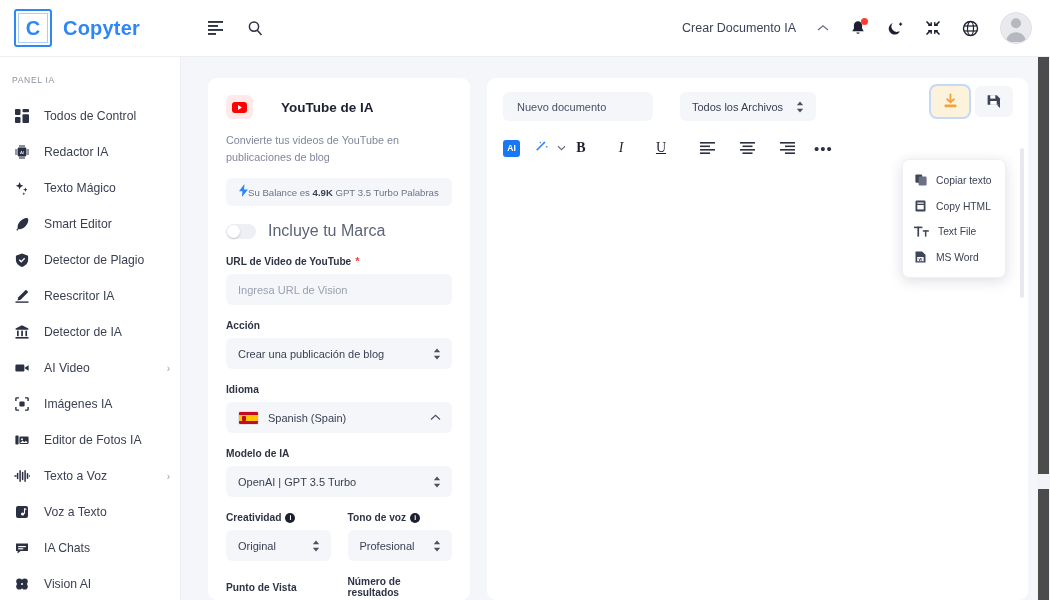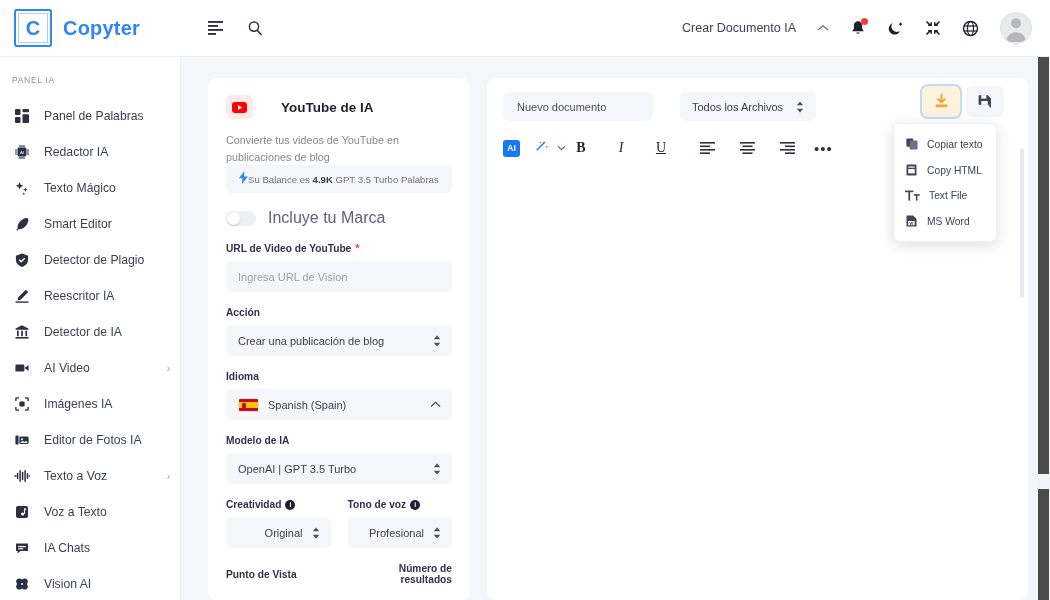--- a/index.html
+++ b/index.html
@@ -99,21 +99,21 @@
     padding: 17px 18px 0 18px;
     height: 100%;
     overflow: hidden;
   }
   .yt-head { display: flex; align-items: center; gap: 28px; margin-bottom: 13px; }
   .yt-badge {
     width: 27px; height: 24px; border-radius: 6px; background: #ffe9e9;
     display: flex; align-items: center; justify-content: center;
   }
   .yt-title { font-size: 13.5px; font-weight: 700; color: #1c2030; }
-  .yt-desc { font-size: 10.8px; color: #81879a; line-height: 1.55; }
+  .yt-desc { font-size: 10.8px; color: #81879a; line-height: 1.55; margin-bottom: 13px; }
 
   .balance {
     background: #f4f6fa; border-radius: 6px;
     height: 28px; display: flex; align-items: center; gap: 0;
     padding: 0 13px; margin-bottom: 16px;
   }
   .balance-txt { font-size: 9.6px; color: #6d7párrafo; }
   .balance-txt { color: #6d7386; }
   .balance-txt b { color: #3a3f52; font-weight: 700; }
 
@@ -158,21 +158,21 @@
     display: flex; flex-direction: column; min-width: 21px;
     border: 1px solid rgba(0,0,0,.08);
   }
   .flag-r { height: 25%; background: #c60b1e; }
   .flag-y { height: 50%; background: #ffc400; position: relative; }
   .flag-y::after {
     content: ""; position: absolute; left: 3px; top: 1px;
     width: 4px; height: 5px; background: #c60b1e; border-radius: 1px;
   }
   .two-col { display: flex; gap: 17px; }
-  .two-col > div { flex: 1; min-width: 0; text-align: right; }
+  .two-col > div { flex: 1; min-width: 0; }
 
   
   .card-editor {
     flex: 1; background: #fff; border-radius: 9px;
     padding: 14px 16px 0 16px; min-width: 0; height: 100%;
     position: relative; overflow: hidden;
   }
   .ed-top { display: flex; align-items: center; gap: 27px; margin-bottom: 12px; }
   .doc-name {
     background: #f4f6fa; border-radius: 6px; height: 29px;
@@ -202,23 +202,24 @@
     display: flex; align-items: center; justify-content: space-between;
     padding: 0 9px 0 12px; font-size: 10.6px; color: #4b5063;
     width: 113px; margin: 0 10px; cursor: pointer;
   }
   .tb-fmt { font-size: 14px; color: #1c2030; font-family: "Liberation Serif", serif; }
   .tb-gap { width: 10px; }
   .dots { letter-spacing: 1px; font-size: 15px; color: #2b3042; margin-left: 12px; }
 
   
   .export-zone {
-    position: absolute; right: 24px; top: 8px;
+    position: absolute; right: 15px; top: 8px;
     display: flex; flex-direction: column; align-items: flex-end;
     z-index: 20;
+    gap: 36px;
   }
   .export-btns { display: flex; gap: 6px; }
   .exp-btn {
     width: 38px; height: 31px; border-radius: 6px;
     background: #f4f6fa; display: flex; align-items: center; justify-content: center;
     cursor: pointer;
   }
   .exp-btn.active {
     background: #fdf3dd;
     box-shadow: 0 0 0 2px #c3d9f7;
@@ -339,21 +340,21 @@
 
       <div class="side-item">
         <span class="side-ic">
           <svg width="14" height="14" viewBox="0 0 14 14">
               <rect x="0" y="0" width="5.5" height="6" rx="1" fill="#2b3042"></rect>
               <rect x="7.5" y="0" width="6.5" height="3.3" rx="1" fill="#2b3042"></rect>
               <rect x="0" y="8" width="5.5" height="6" rx="1" fill="#2b3042"></rect>
               <rect x="7.5" y="5.3" width="6.5" height="8.7" rx="1" fill="#2b3042"></rect>
             </svg>
         </span>
-        <span class="side-label">Panel de Palabras</span>
+        <span class="side-label">Todos de Control</span>
       </div>
 
       <div class="side-item">
         <span class="side-ic">
           <svg width="14" height="14" viewBox="0 0 14 14">
               <rect x="2.6" y="2.6" width="8.8" height="8.8" rx="1.4" fill="#2b3042"></rect>
               <g stroke="#2b3042" stroke-width="1.1">
                 <path d="M5 0v2.2M7 0v2.2M9 0v2.2M5 11.8V14M7 11.8V14M9 11.8V14M0 5h2.2M0 7h2.2M0 9h2.2M11.8 5H14M11.8 7H14M11.8 9H14"></path>
               </g>
               <text x="7" y="8.7" font-size="4.4" fill="#fff" text-anchor="middle" font-family="Liberation Sans">AI</text>

